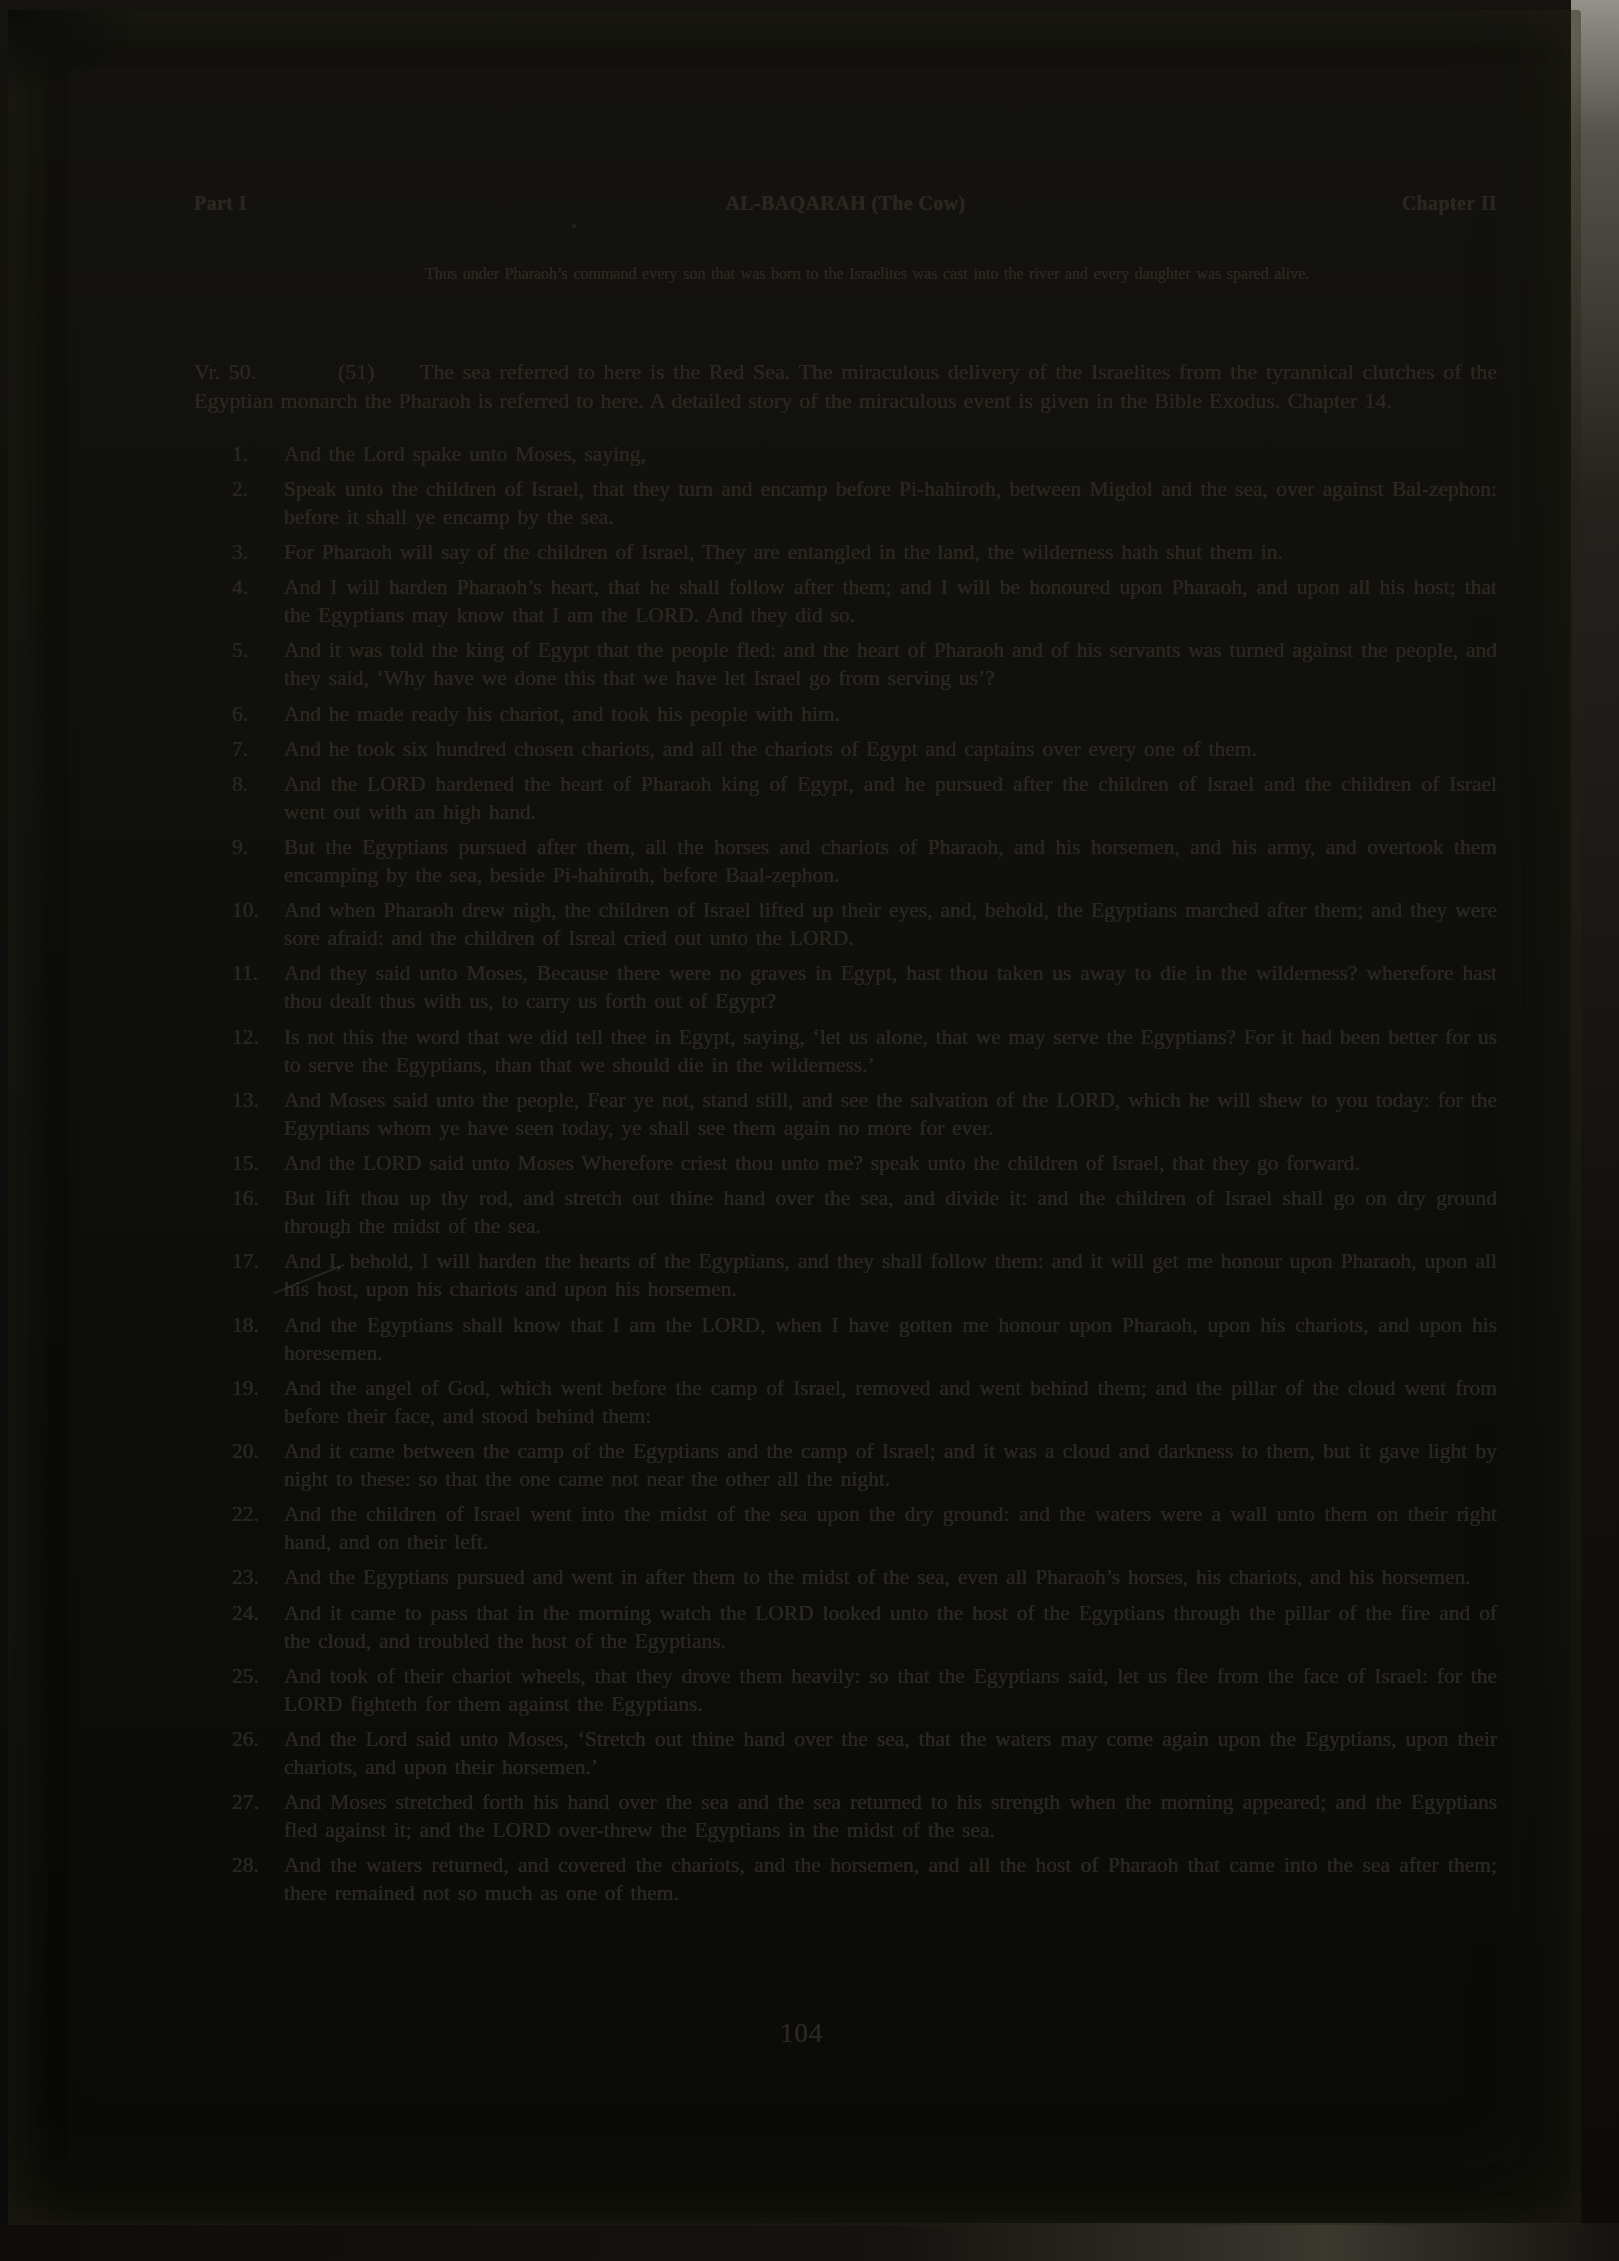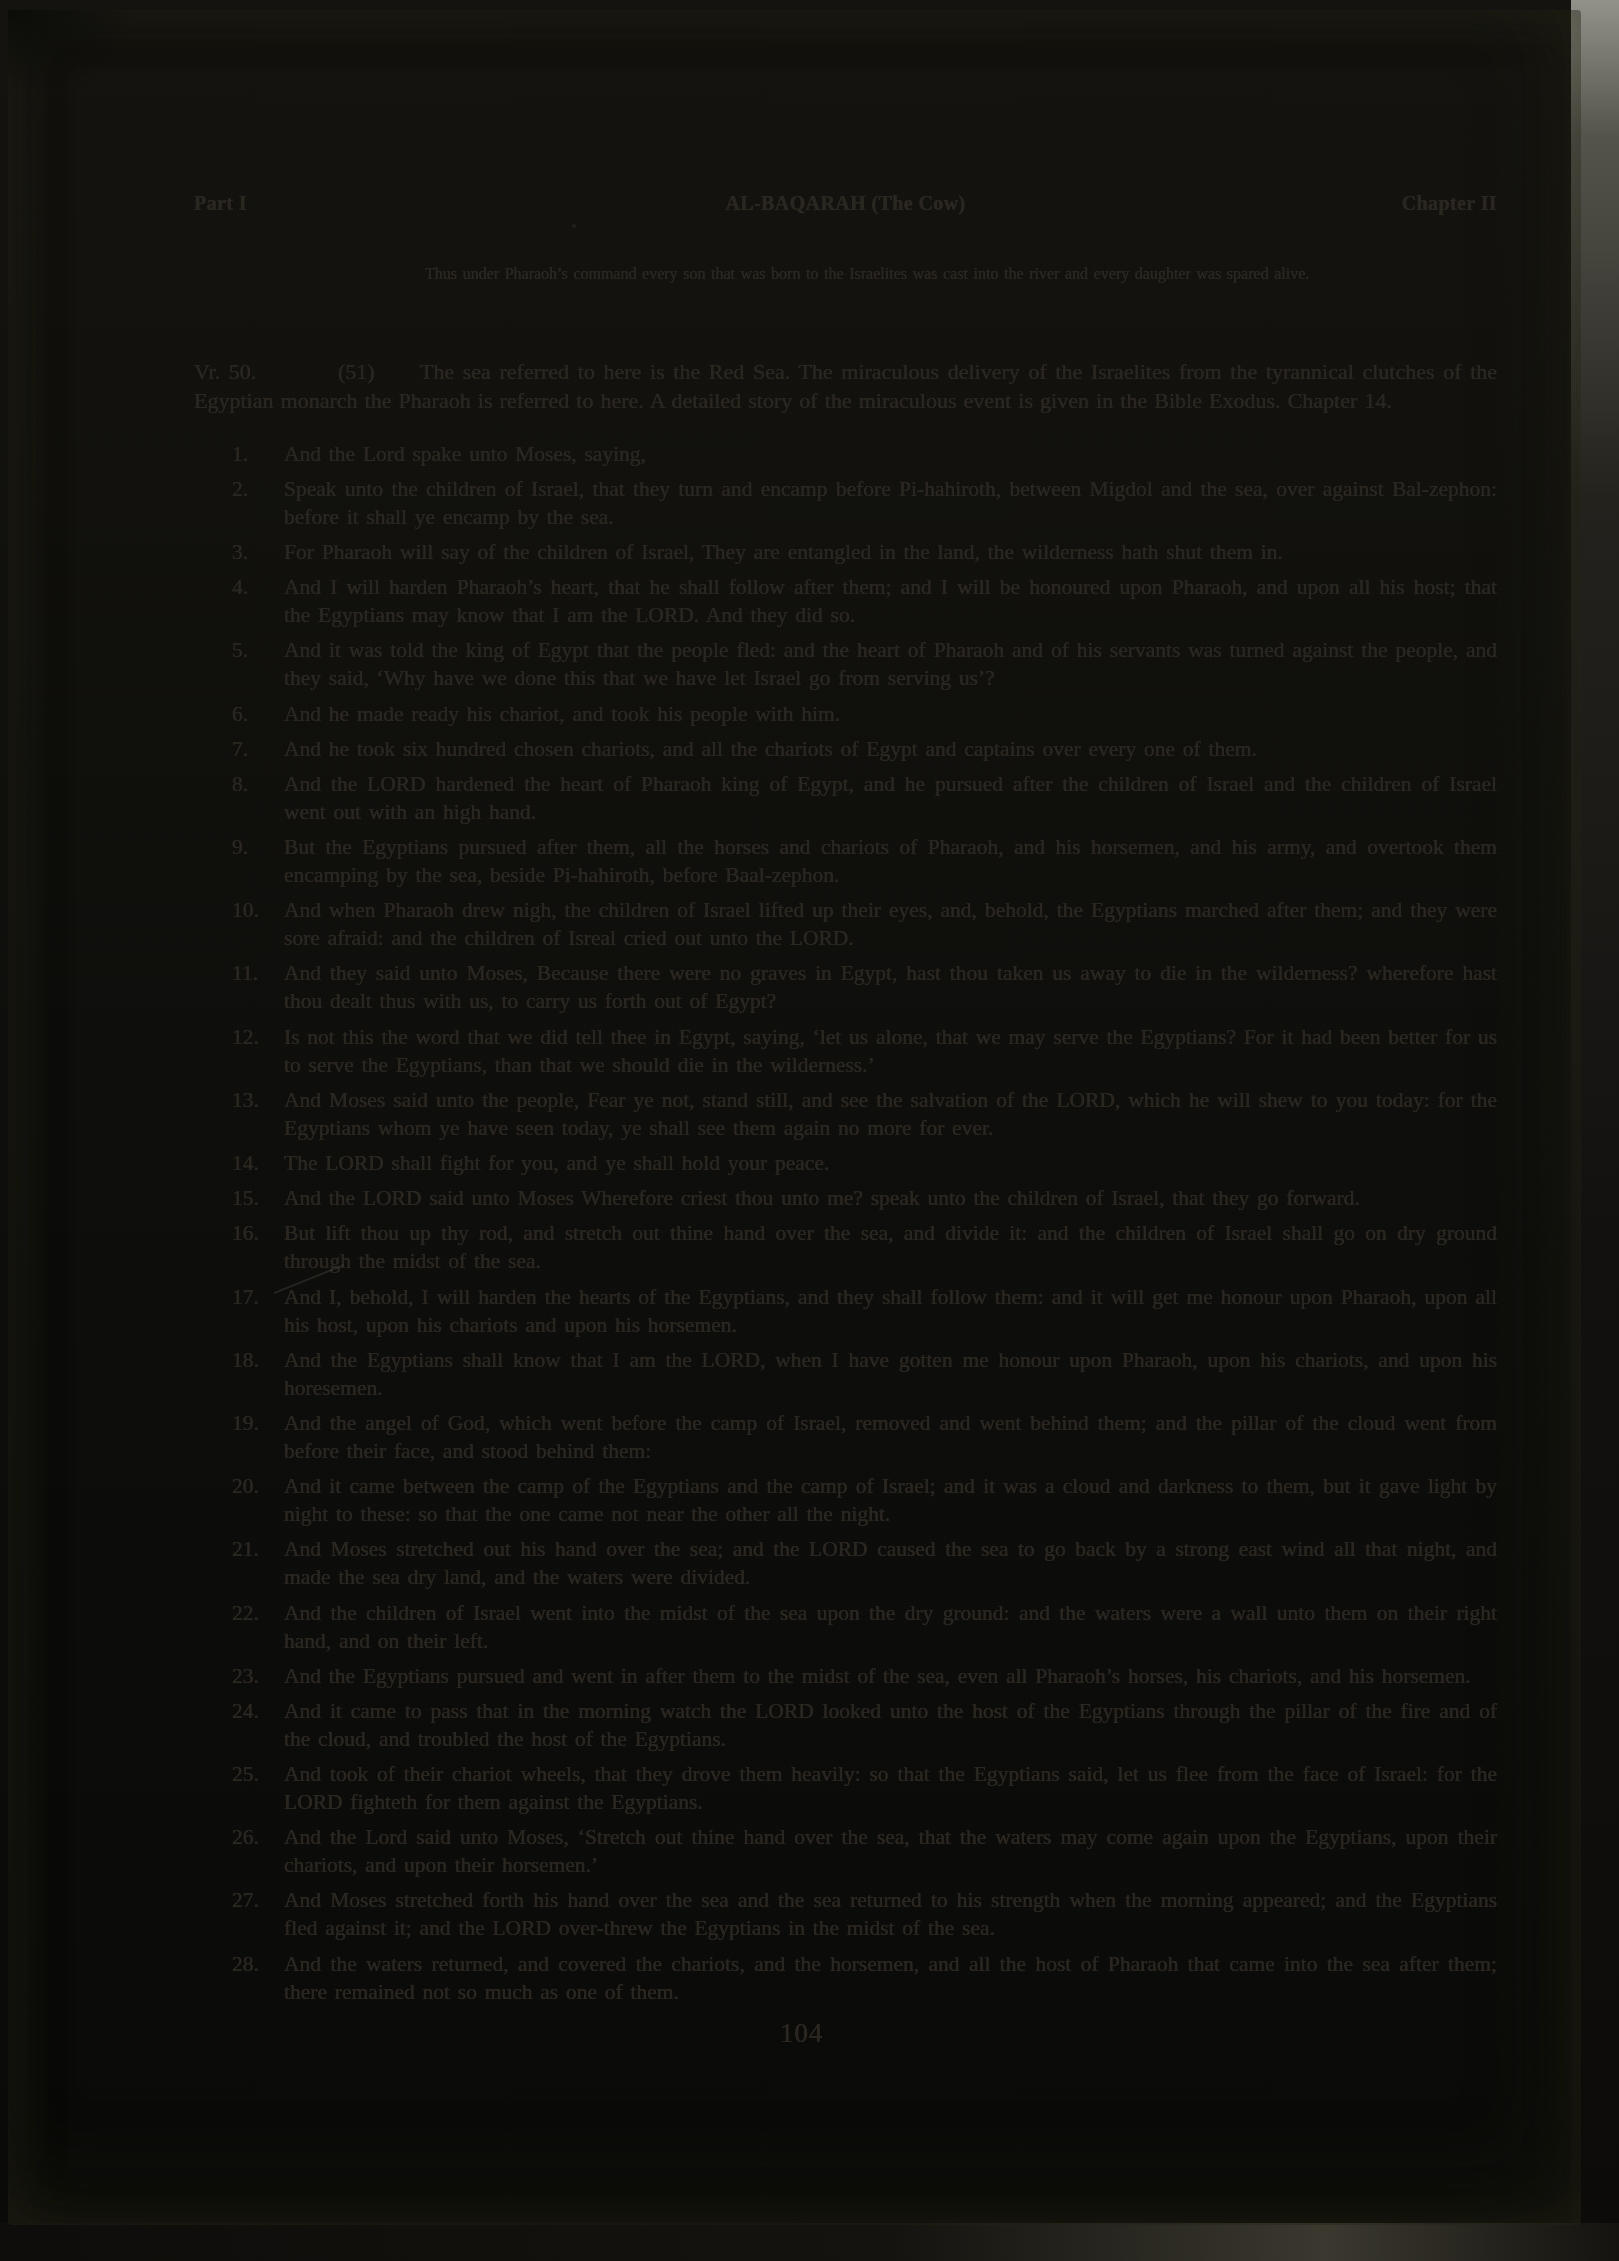--- a/index.html
+++ b/index.html
@@ -178,24 +178,20 @@
   <div class="verse">
     <span class="vnum">12.</span>
     <span class="vtext">Is not this the word that we did tell thee in Egypt, saying, ‘let us alone, that we may serve the Egyptians?  For it had been better for us to serve the Egyptians, than that we should die in the wilderness.’</span>
   </div>
 
   <div class="verse">
     <span class="vnum">13.</span>
     <span class="vtext">And Moses said unto the people, Fear ye not, stand still, and see the salvation of the LORD, which he will shew to you today: for the Egyptians whom ye have seen today, ye shall see them again no more for ever.</span>
   </div>
 
-  <div class="verse">
-    <span class="vnum">14.</span>
-    <span class="vtext">The LORD shall fight for you, and ye shall hold your peace.</span>
-  </div>
 
   <div class="verse">
     <span class="vnum">15.</span>
     <span class="vtext">And the LORD said unto Moses Wherefore criest thou unto me? speak unto the children of Israel, that they go forward.</span>
   </div>
 
   <div class="verse">
     <span class="vnum">16.</span>
     <span class="vtext">But lift thou up thy rod, and stretch out thine hand over the sea, and divide it: and the  children of  Israel shall go on dry ground through the midst of the sea.</span>
   </div>
@@ -213,24 +209,20 @@
   <div class="verse">
     <span class="vnum">19.</span>
     <span class="vtext">And the angel of God, which went before the camp of Israel, removed and went behind them; and the pillar of the cloud went from before their face, and stood behind them:</span>
   </div>
 
   <div class="verse">
     <span class="vnum">20.</span>
     <span class="vtext">And it came between the camp of the Egyptians and the camp of Israel; and it was a cloud and darkness to them, but it gave light by night to these: so that the one came not near the other all the night.</span>
   </div>
 
-  <div class="verse">
-    <span class="vnum">21.</span>
-    <span class="vtext">And Moses stretched out his hand over the sea; and the LORD caused the sea to go back by a strong east wind all that night, and made the sea dry land, and the waters were divided.</span>
-  </div>
 
   <div class="verse">
     <span class="vnum">22.</span>
     <span class="vtext">And the children of Israel went into the midst of the sea upon the dry ground: and the waters were a wall unto them on their right hand, and on their left.</span>
   </div>
 
   <div class="verse">
     <span class="vnum">23.</span>
     <span class="vtext">And the Egyptians pursued and went in after them to the midst of the sea, even all Pharaoh’s horses, his chariots, and his horsemen.</span>
   </div>

